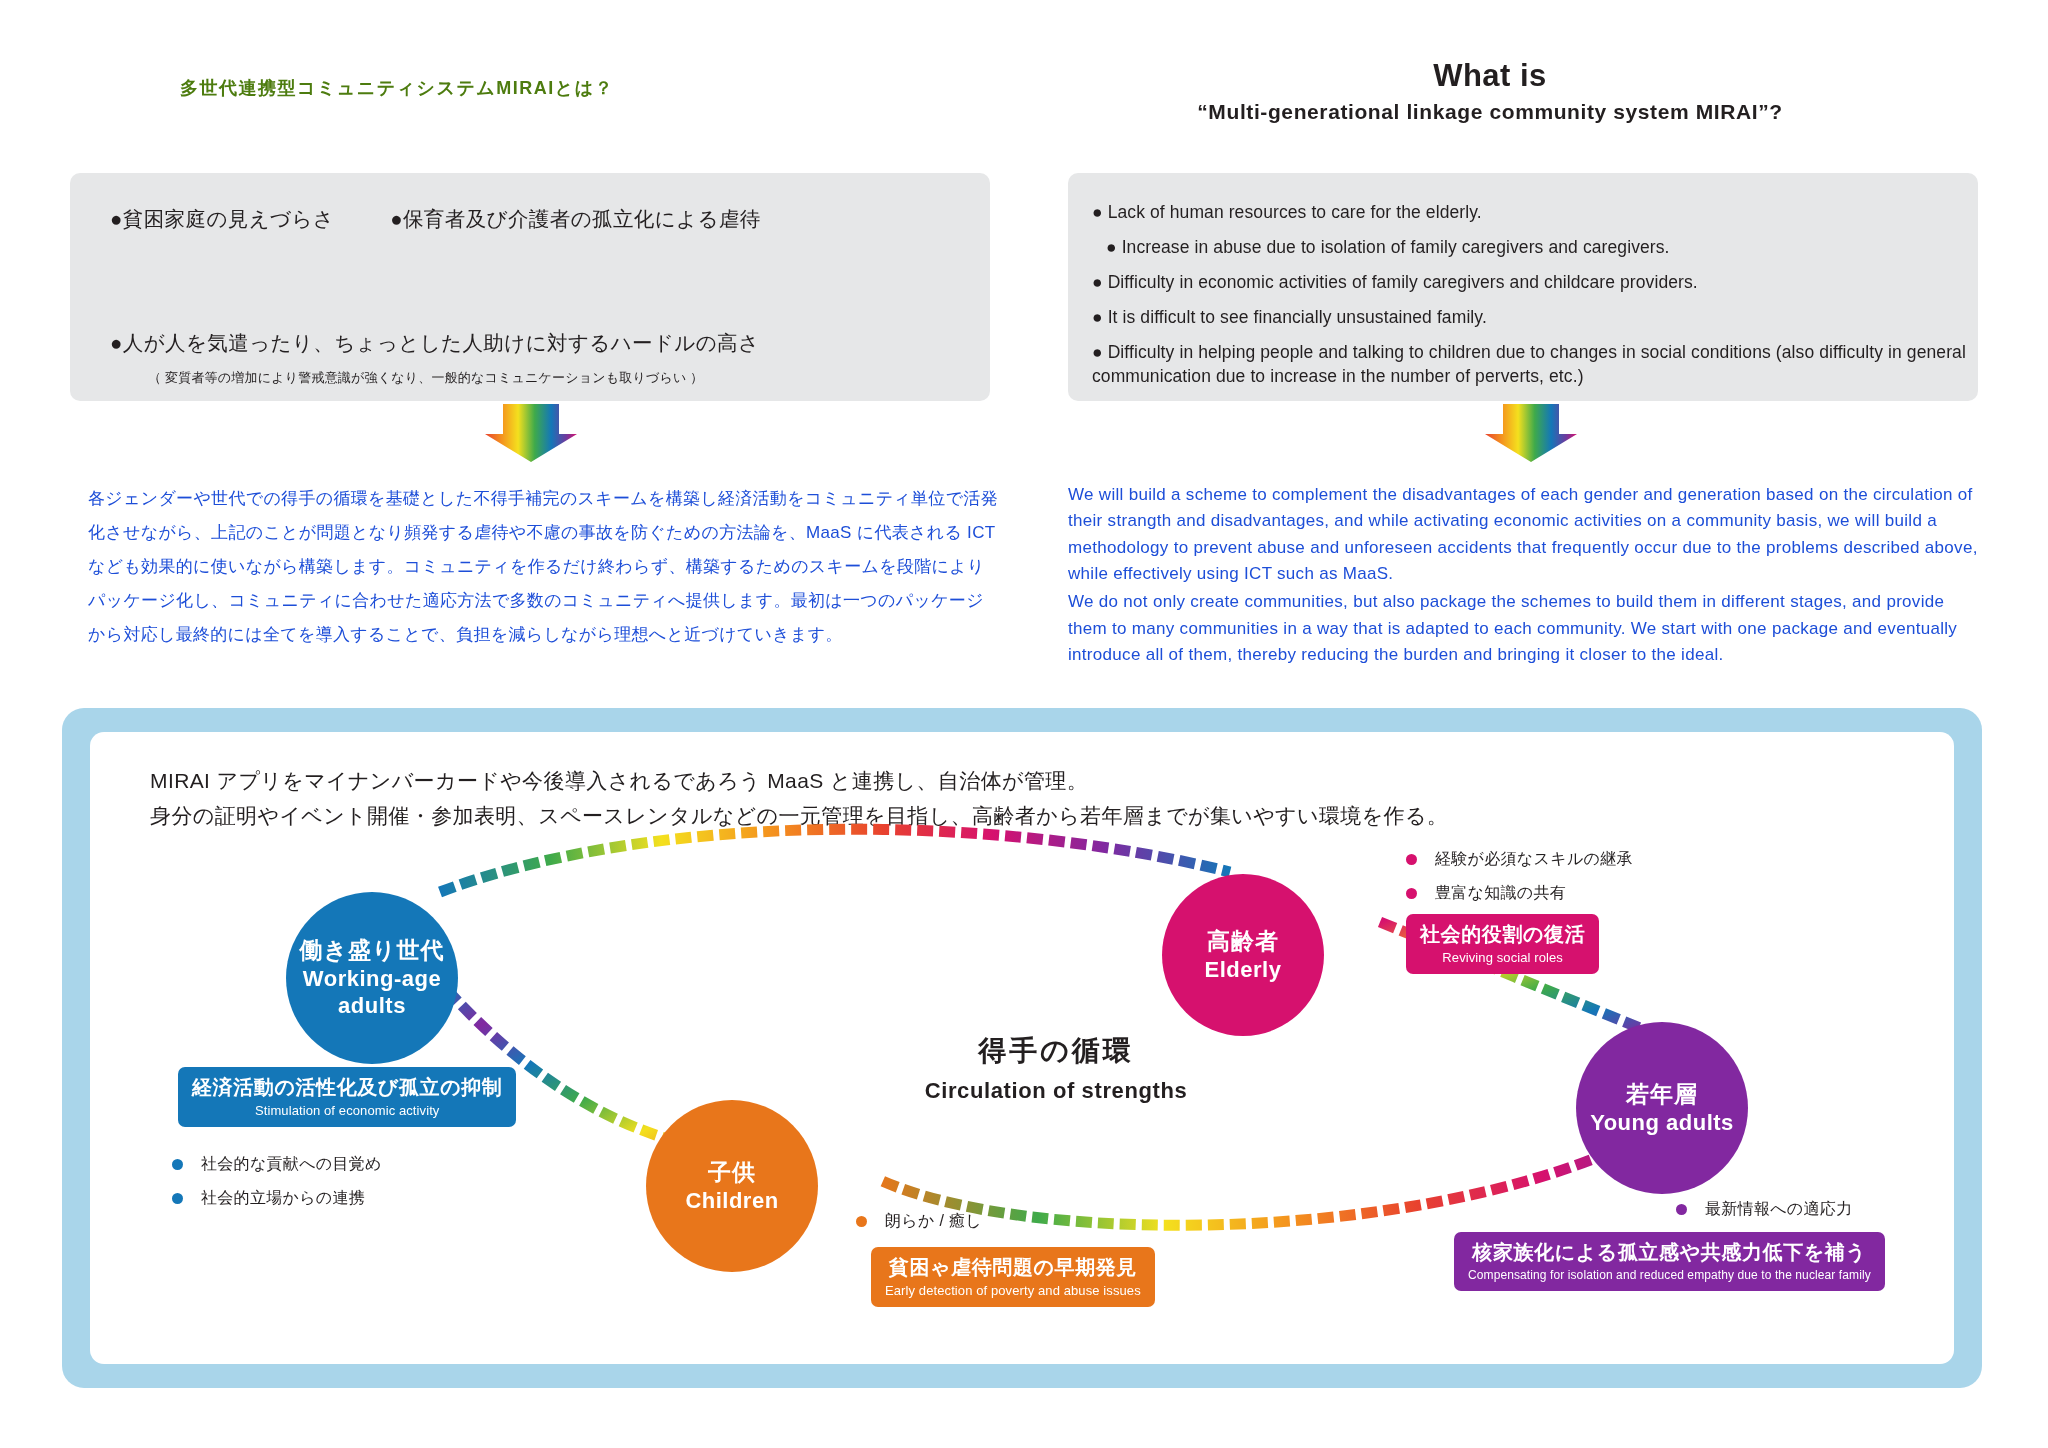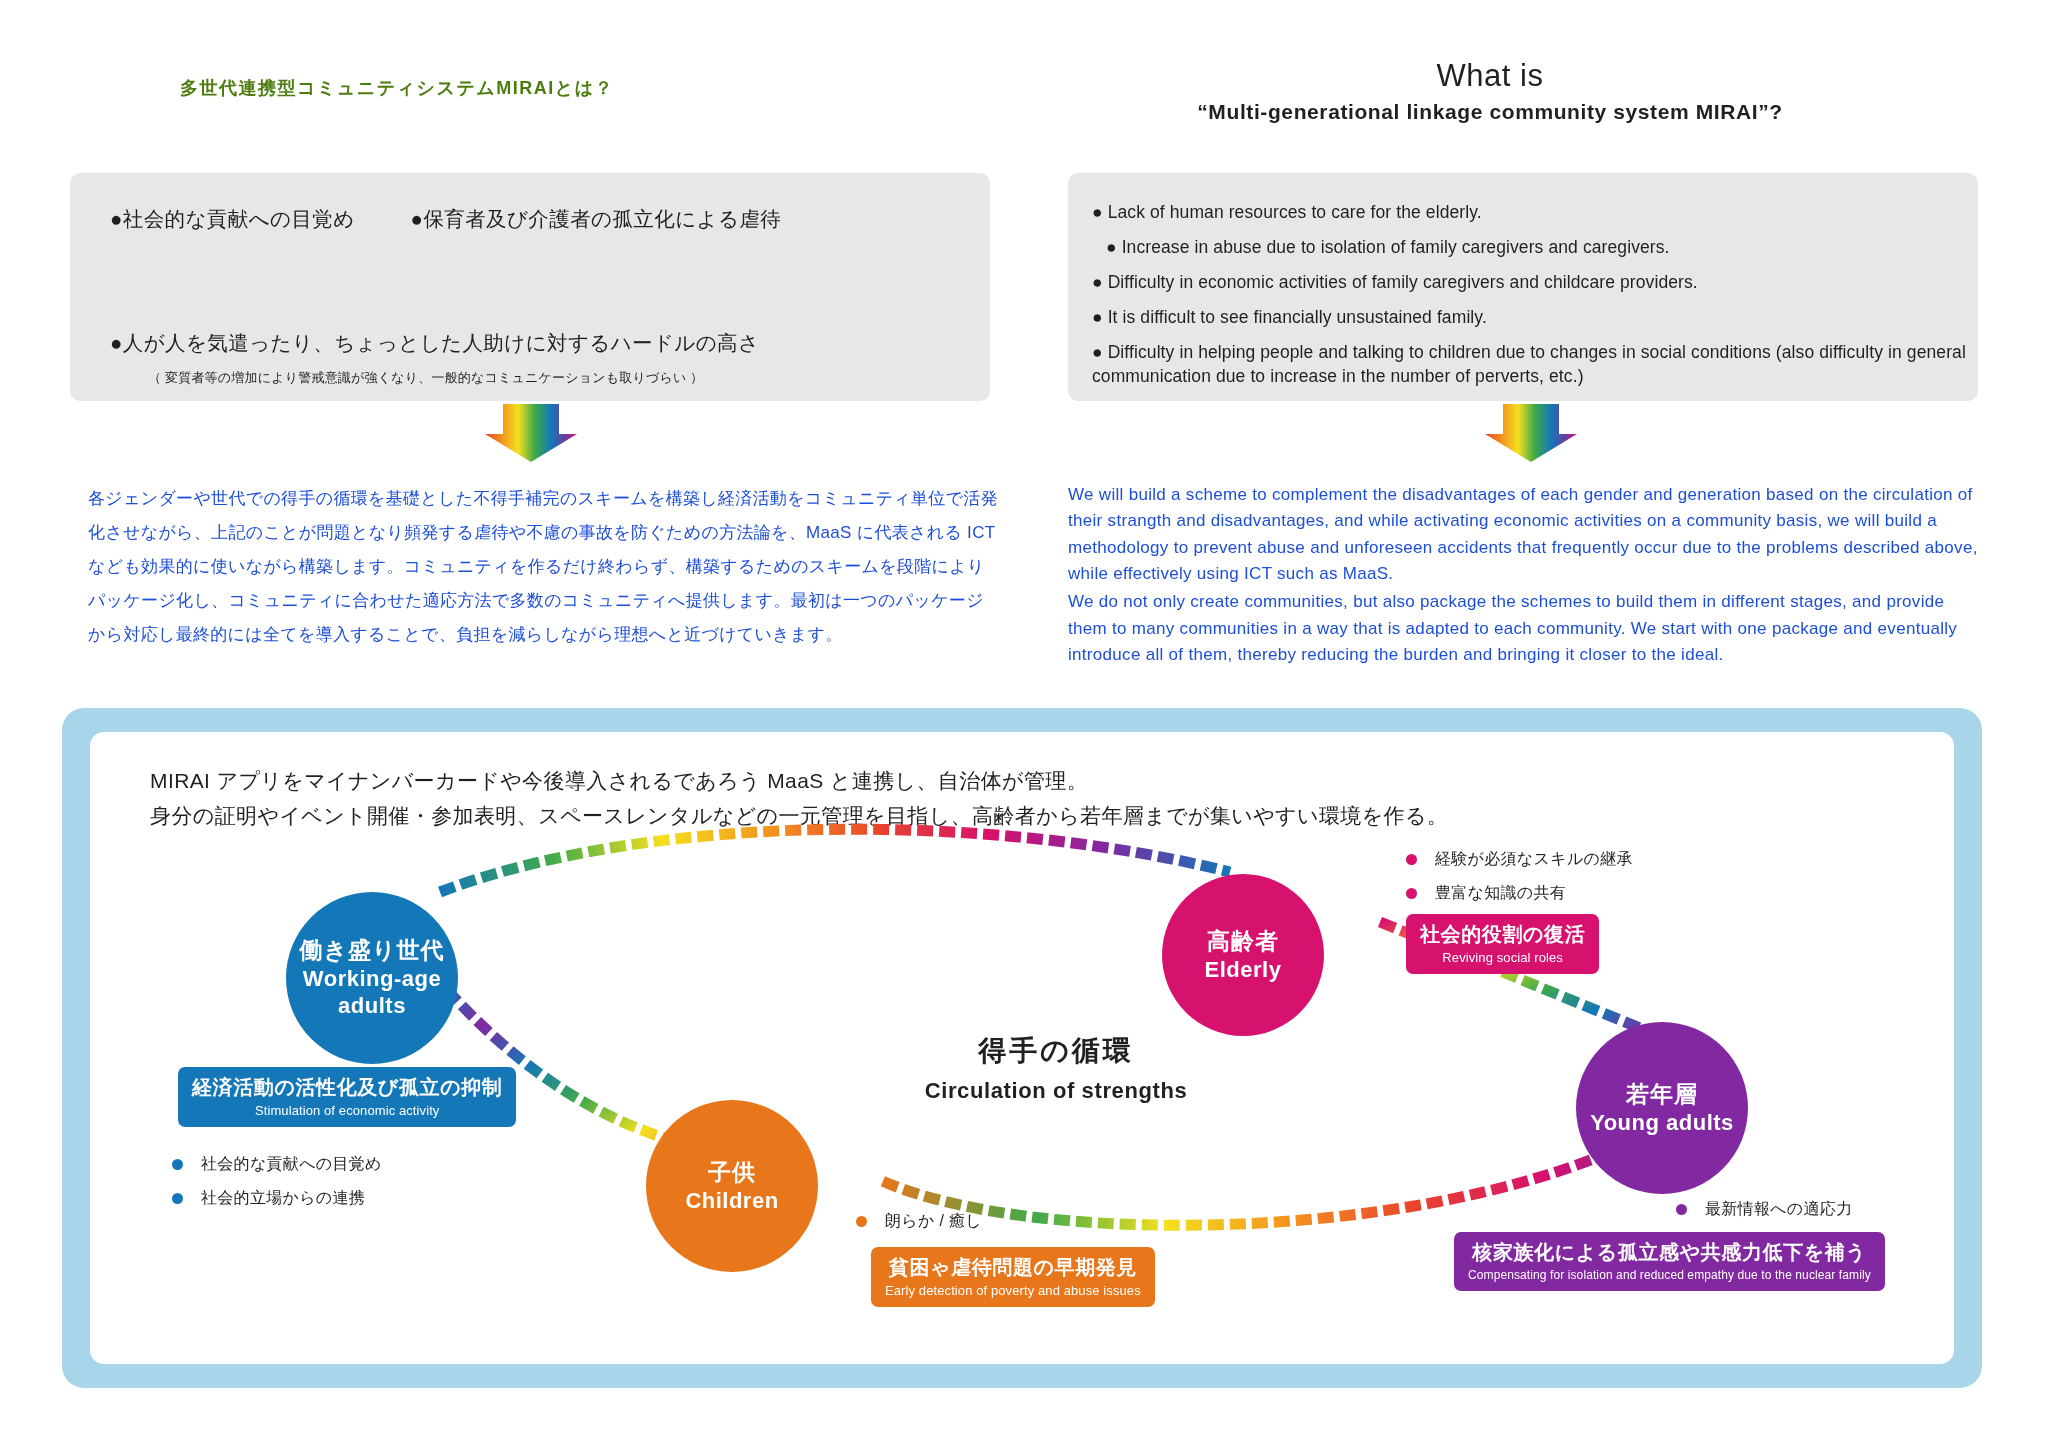--- a/index.html
+++ b/index.html
@@ -29,21 +29,21 @@
   }
   .title-en-wrap {
     position: absolute;
     left: 1090px;
     top: 58px;
     width: 800px;
     text-align: center;
   }
   .title-en-1 {
     font-size: 31px;
-    font-weight: normal;
+    font-weight: bold;
     letter-spacing: 0.5px;
   }
   .title-en-2 {
     font-size: 21px;
     font-weight: bold;
     letter-spacing: 0.6px;
     margin-top: 6px;
   }
 
   
@@ -253,21 +253,21 @@
 <body>
 
 <div class="title-jp">多世代連携型コミュニティシステムMIRAIとは？</div>
 <div class="title-en-wrap">
   <div class="title-en-1">What is</div>
   <div class="title-en-2">“Multi-generational linkage community system MIRAI”?</div>
 </div>
 
 <div class="grey-box" id="box-jp">
   <div class="jp-row bullet-line" style="left:40px; top:34px;">
-    <span>●社会的な貢献への目覚め</span>
+    <span>●貧困家庭の見えづらさ</span>
     <span>●保育者及び介護者の孤立化による虐待</span>
   </div>
   <div class="jp-row bullet-line" style="left:40px; top:158px;">
     <span>●人が人を気遣ったり、ちょっとした人助けに対するハードルの高さ</span>
   </div>
   <div style="position:absolute; left:78px; top:196px;" class="jp-note">（ 変質者等の増加により警戒意識が強くなり、一般的なコミュニケーションも取りづらい ）</div>
 </div>
 
 <div class="grey-box" id="box-en">
   <div class="en-item" style="left:24px; top:28px; width:860px;">● Lack of human resources to care for the elderly.</div>

